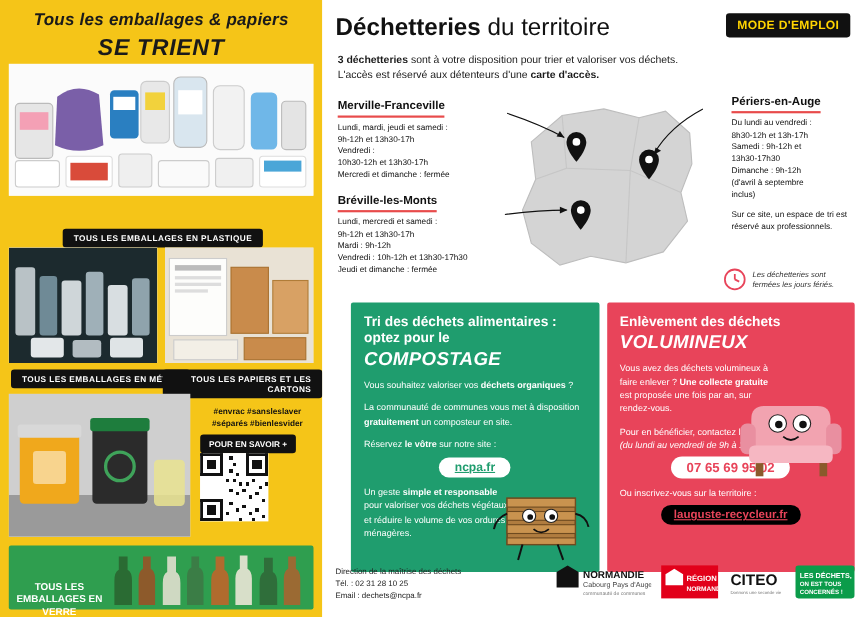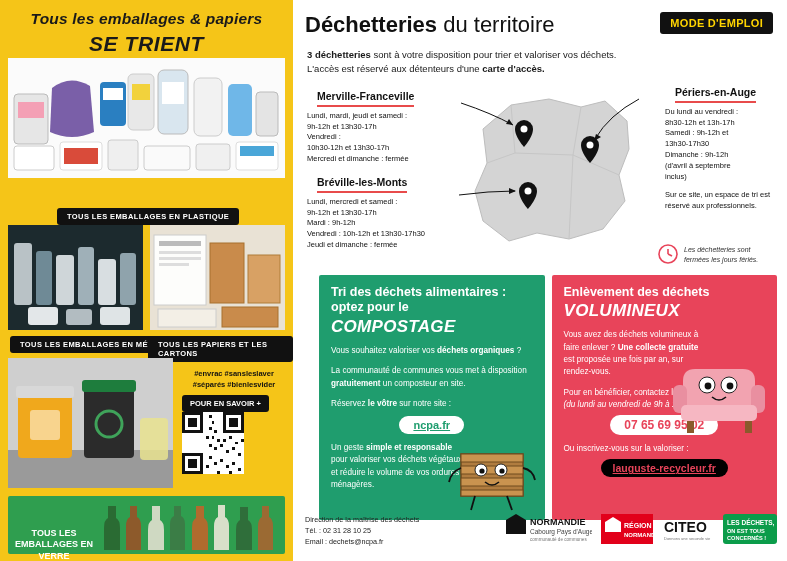--- a/index.html
+++ b/index.html
@@ -31,21 +31,21 @@
 
   .photo-block { position: absolute; }
   .plastic-photo {
     left: 8px; top: 58px; width: 277px; height: 120px;
     background: #fdfdfd;
     overflow: hidden;
   }
   .caption-pill {
     background: #111; color: #fff; font-size: 7.5px; font-weight: bold;
     letter-spacing: .4px; padding: 4px 10px; border-radius: 3px;
-    display: inline-block; text-align: left;
+    display: inline-block; text-align: right;
   }
   .cap-plastic { position:absolute; left: 57px; top: 208px; }
   .cap-metal  { position:absolute; left: 10px; top: 336px; }
   .cap-paper  { position:absolute; left: 148px; top: 336px; }
 
   .metal-photo { left: 8px; top: 225px; width: 135px; height: 105px; background:#ececec; overflow:hidden;}
   .paper-photo { left: 150px; top: 225px; width: 135px; height: 105px; background:#ececec; overflow:hidden;}
 
   .bins-photo { left: 8px; top: 358px; width: 165px; height: 130px; background:#d8d8d8; overflow:hidden;}
 
@@ -87,21 +87,21 @@
     padding: 5px 10px; border-radius: 3px; letter-spacing:.3px;
   }
   .lede { margin: 10px 14px 0 14px; font-size: 9.5px; color:#1a1a1a; line-height:1.5; }
   .lede b { font-weight: bold; }
 
   
   .map-area { position:relative; height: 188px; margin-top: 6px; }
   .map-svg { position:absolute; left: 160px; top: 0px; }
 
   .site-block { position:absolute; font-size: 7.5px; line-height: 1.45; color:#111; }
-  .site-name { font-size: 10.5px; font-weight: bold; border-bottom: 2px solid #e84b4b; display:inline-block; padding-bottom:1px; margin-bottom:4px;margin-left:10px;}
+  .site-name { font-size: 10.5px; font-weight: bold; border-bottom: 2px solid #e84b4b; display:inline-block; padding-bottom:1px; margin-bottom:4px;}
 
   .blk-merville { left: 14px; top: 6px; width: 150px; }
   .blk-breville { left: 14px; top: 92px; width: 150px; }
   .blk-periers  { right: 10px; top: 2px; width: 112px; }
 
   .periers-note { font-size:7.5px; line-height:1.45; margin-top:7px; }
   .clock-note {
     position:absolute; right: 12px; top: 160px; width: 118px;
     font-size: 7px; font-style: italic; color:#333; line-height:1.4;
     display:flex; gap:5px; align-items:center;
@@ -438,21 +438,21 @@
           <span>Vous avez des déchets volumineux à faire enlever ?</span>
           <b>Une collecte gratuite</b><span> est proposée une fois par an, sur rendez-vous.</span>
         </p>
         <p>
           <span>Pour en bénéficier, contactez la </span><b>Ressourcerie</b><br>
           <i>(du lundi au vendredi de 9h à 12h) :</i>
         </p>
         <div style="text-align:center;">
           <span class="phone-pill">07 65 69 95 02</span>
         </div>
-        <p>Ou inscrivez-vous sur la valoriser :</p>
+        <p>Ou inscrivez-vous sur la territoire :</p>
         <div style="text-align:center;">
           <a class="plat-pill" href="#">lauguste-recycleur.fr</a>
         </div>
 
         <div class="armchair">
           <svg width="104" height="86" viewBox="0 0 104 86">
             <g>
               <path d="M16 30 q0 -12 12 -12 l48 0 q12 0 12 12 l0 30 l-72 0z" fill="#f2a3b0"></path>
               <rect x="6" y="34" width="14" height="28" rx="6" fill="#e98fa0"></rect>
               <rect x="84" y="34" width="14" height="28" rx="6" fill="#e98fa0"></rect>

